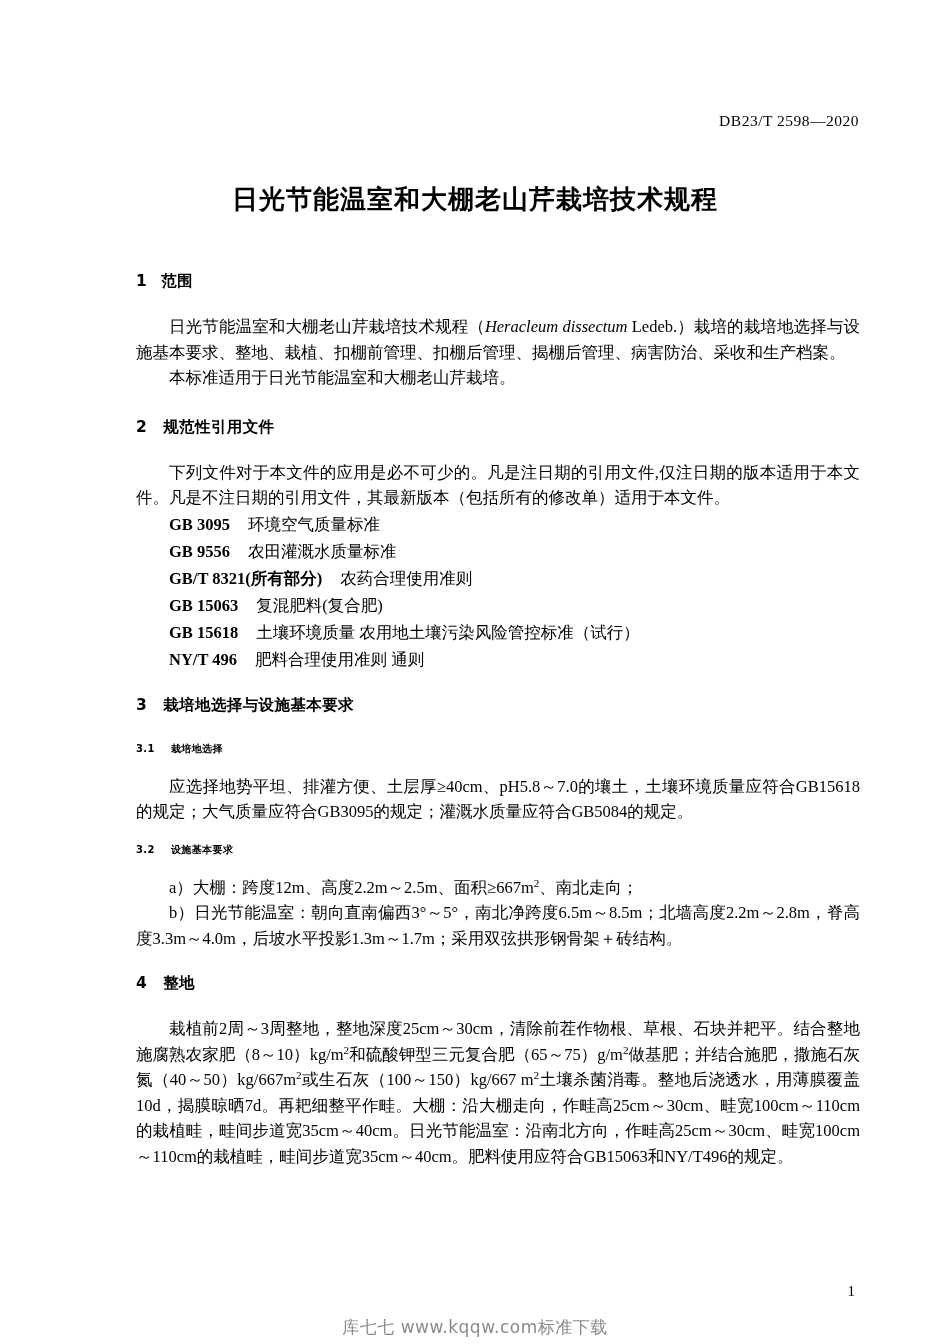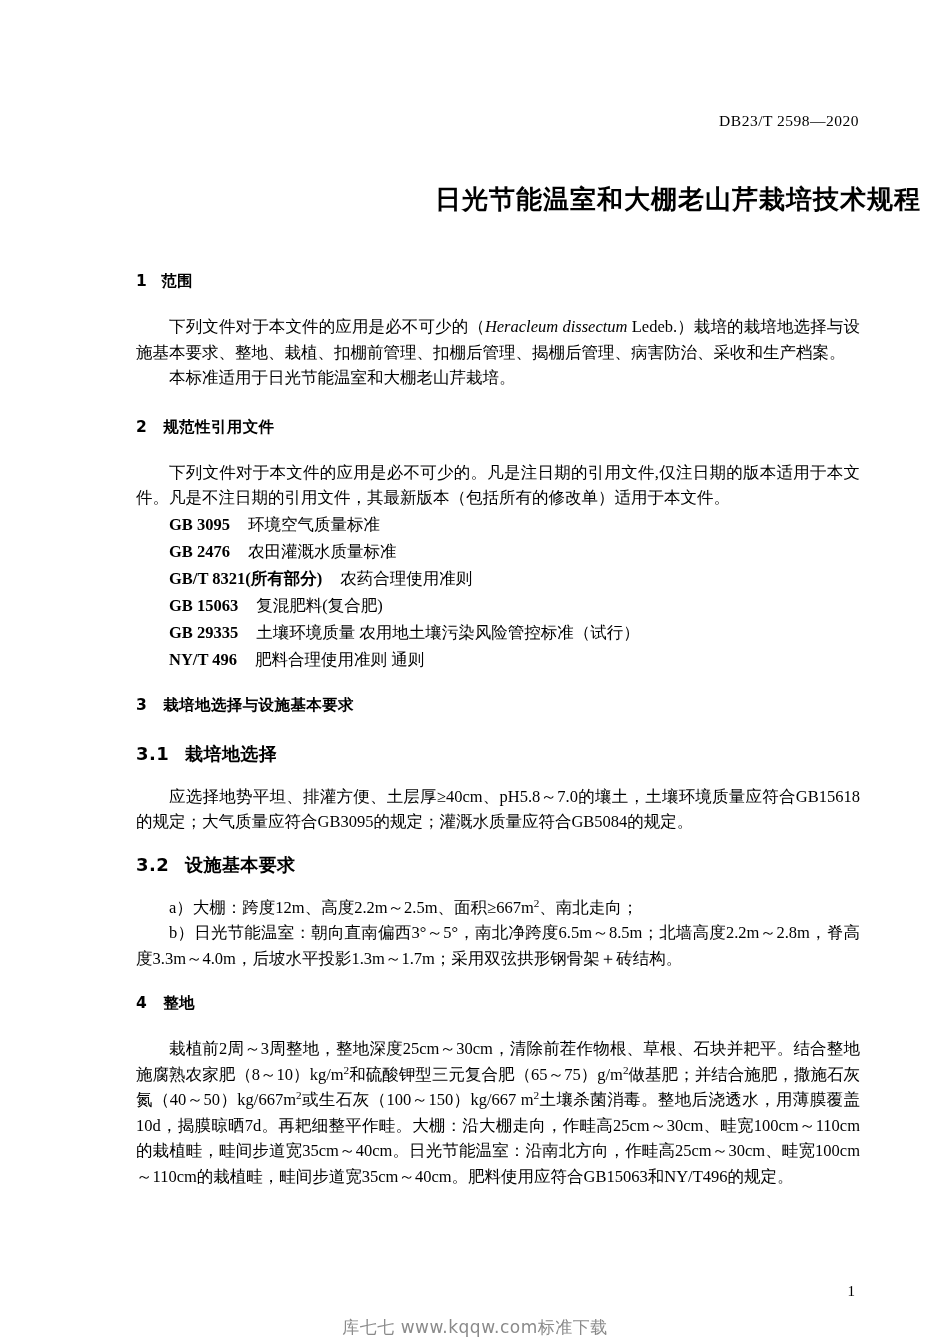--- a/index.html
+++ b/index.html
@@ -28,21 +28,21 @@
     letter-spacing: 0.5px;
     white-space: nowrap;
   }
 
   
   .doc-title {
     position: absolute;
     top: 166px;
     left: 0;
     width: 100%;
-    text-align: right;
+    text-align: center;
     font-size: 26px;
     font-weight: bold;
     letter-spacing: 1px;
     font-family: "DejaVu Sans", "Liberation Sans", sans-serif;
   }
 
   
   .body {
     position: absolute;
     top: 255px;
@@ -52,21 +52,21 @@
 
   h2.sec {
     font-size: 15.5px;
     font-weight: bold;
     margin: 0;
     padding: 0;
     font-family: "DejaVu Sans", "Liberation Sans", sans-serif;
     letter-spacing: 0.4px;
   }
   h3.subsec {
-    font-size: 18px;
+    font-size: 10px;
     font-weight: bold;
     margin: 0;
     padding: 0;
     font-family: "DejaVu Sans", "Liberation Sans", sans-serif;
     letter-spacing: 0.4px;
   }
   .sec-num { display: inline-block; }
   .sec-gap-1 { display:inline-block; width: 14px; }
   .sec-gap-2 { display:inline-block; width: 16px; }
 
@@ -126,36 +126,36 @@
   <div class="std-header">DB23/T 2598—2020</div>
 
   <div class="doc-title">日光节能温室和大棚老山芹栽培技术规程</div>
 
   <div class="body">
 
     <h2 class="sec">
       <span class="sec-num">1</span><span class="sec-gap-1"></span><span>范围</span>
     </h2>
     <div class="spacer-22"></div>
-    <p class="para indent"><span>下列文件对于本文件的应用是必不可少的（</span><span class="italic">Heracleum dissectum</span><span> Ledeb.）栽培的栽培地选择与设施基本要求、整地、栽植、扣棚前管理、扣棚后管理、揭棚后管理、病害防治、采收和生产档案。</span></p>
+    <p class="para indent"><span>日光节能温室和大棚老山芹栽培技术规程（</span><span class="italic">Heracleum dissectum</span><span> Ledeb.）栽培的栽培地选择与设施基本要求、整地、栽植、扣棚前管理、扣棚后管理、揭棚后管理、病害防治、采收和生产档案。</span></p>
     <p class="para indent">本标准适用于日光节能温室和大棚老山芹栽培。</p>
 
     <div class="spacer-26"></div>
 
     <h2 class="sec">
       <span class="sec-num">2</span><span class="sec-gap-2"></span><span>规范性引用文件</span>
     </h2>
     <div class="spacer-22"></div>
     <p class="para indent">下列文件对于本文件的应用是必不可少的。凡是注日期的引用文件,仅注日期的版本适用于本文件。凡是不注日期的引用文件，其最新版本（包括所有的修改单）适用于本文件。</p>
 
     <div class="ref-line"><span class="ref-code">GB 3095</span><span class="ref-gap"></span><span>环境空气质量标准</span></div>
-    <div class="ref-line"><span class="ref-code">GB 2476</span><span class="ref-gap"></span><span>农田灌溉水质量标准</span></div>
+    <div class="ref-line"><span class="ref-code">GB 9556</span><span class="ref-gap"></span><span>农田灌溉水质量标准</span></div>
     <div class="ref-line"><span class="ref-code">GB/T 8321(所有部分)</span><span class="ref-gap"></span><span>农药合理使用准则</span></div>
     <div class="ref-line"><span class="ref-code">GB 15063</span><span class="ref-gap"></span><span>复混肥料(复合肥)</span></div>
-    <div class="ref-line"><span class="ref-code">GB 29335</span><span class="ref-gap"></span><span>土壤环境质量 农用地土壤污染风险管控标准（试行）</span></div>
+    <div class="ref-line"><span class="ref-code">GB 15618</span><span class="ref-gap"></span><span>土壤环境质量 农用地土壤污染风险管控标准（试行）</span></div>
     <div class="ref-line"><span class="ref-code">NY/T 496</span><span class="ref-gap"></span><span>肥料合理使用准则 通则</span></div>
 
     <div class="spacer-22"></div>
 
     <h2 class="sec">
       <span class="sec-num">3</span><span class="sec-gap-2"></span><span>栽培地选择与设施基本要求</span>
     </h2>
     <div class="spacer-26"></div>
 
     <h3 class="subsec">

